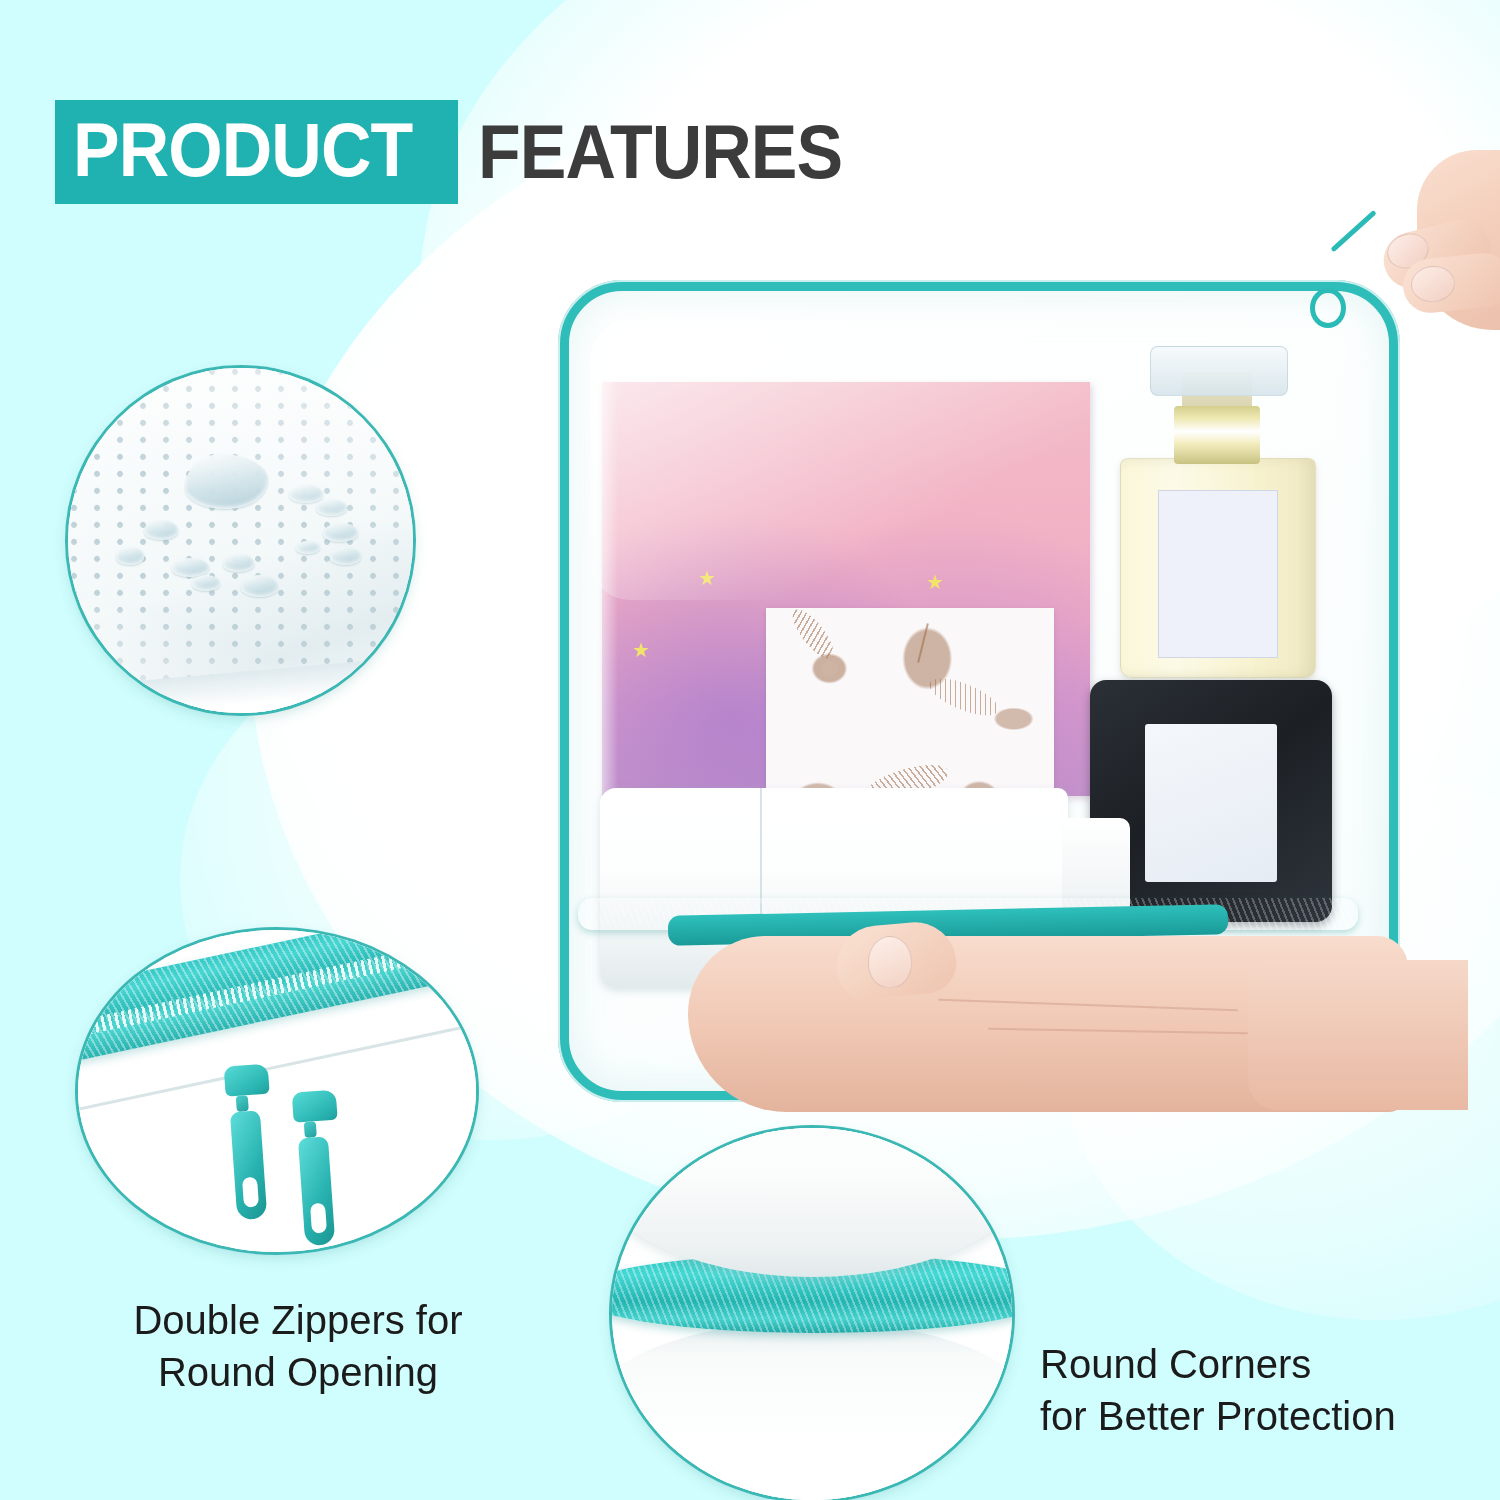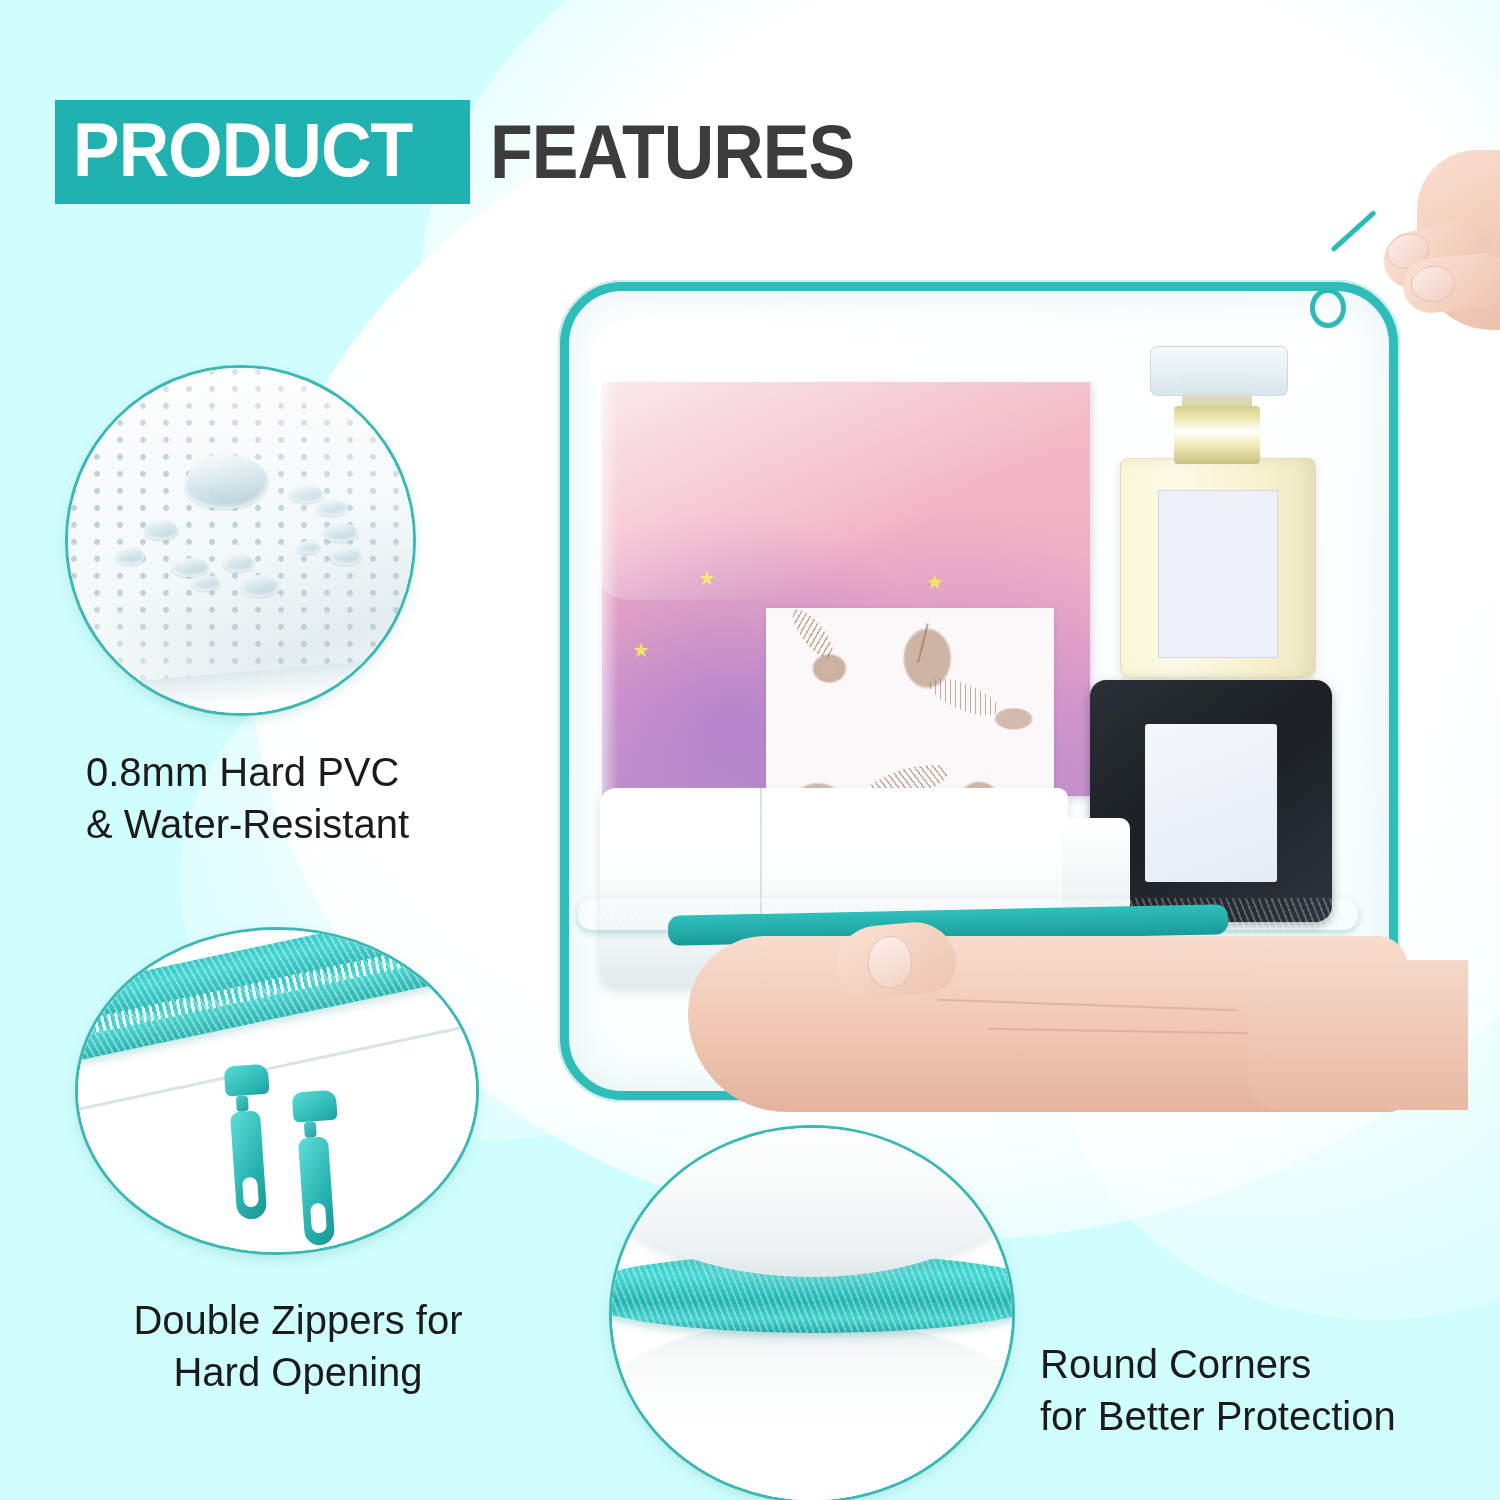--- a/index.html
+++ b/index.html
@@ -34,21 +34,21 @@
     background: radial-gradient(ellipse at 30% 40%, rgba(255,255,255,0.9) 0%, rgba(255,255,255,0.5) 50%, rgba(255,255,255,0) 100%);
   }
 
   
   #title-row {
     position: absolute; left: 55px; top: 100px;
     display: flex; align-items: center;
   }
   #title-badge {
     background: #1fb2b0;
-    padding: 6px 28px 10px 18px;
+    padding: 6px 16px 10px 18px;
     display: flex; align-items: flex-start;
   }
   #title-badge .word {
     color: #ffffff;
     font-size: 76px;
     font-weight: bold;
     letter-spacing: -1px;
     line-height: 88px;
     transform: scaleX(0.92);
     transform-origin: left center;
@@ -475,41 +475,39 @@
     <div class="droplet" style="left:50%; top:60%; width:11%; height:6.5%;"></div>
     <div class="droplet" style="left:36%; top:60%; width:8%;  height:4.5%;"></div>
     <div class="droplet" style="left:64%; top:34%; width:10%; height:5%;"></div>
     <div class="droplet" style="left:72%; top:38%; width:9%;  height:5%;"></div>
     <div class="droplet" style="left:74%; top:45%; width:10%; height:5.5%;"></div>
     <div class="droplet" style="left:76%; top:52%; width:9%;  height:5%;"></div>
     <div class="droplet" style="left:66%; top:50%; width:7%;  height:4%;"></div>
     <div class="sheen"></div>
     <div class="edgefold"></div>
   </div>
-  <div class="caption" id="cap-water">0.8mm Hard PVC
-&amp; Water-Resistant</div>
 
   <div class="circle-inset" id="circle-zip">
     <div class="bg"></div>
     <div class="tape"></div>
     <div class="teeth"></div>
     <div class="seamline"></div>
     <div class="zip-pull" id="zip-a">
       <div class="slider"></div>
       <div class="neck"></div>
       <div class="tab"></div>
     </div>
     <div class="zip-pull" id="zip-b">
       <div class="slider"></div>
       <div class="neck"></div>
       <div class="tab"></div>
     </div>
   </div>
   <div class="caption" id="cap-zip">Double Zippers for
-Hard Opening</div>
+Round Opening</div>
 
   <div class="circle-inset" id="circle-corner">
     <div class="bg"></div>
     <div class="shell-bot"></div>
     <div class="zip-band"></div>
     <div class="shell-top"></div>
   </div>
   <div class="caption" id="cap-corner">Round Corners
 for Better Protection</div>
 

